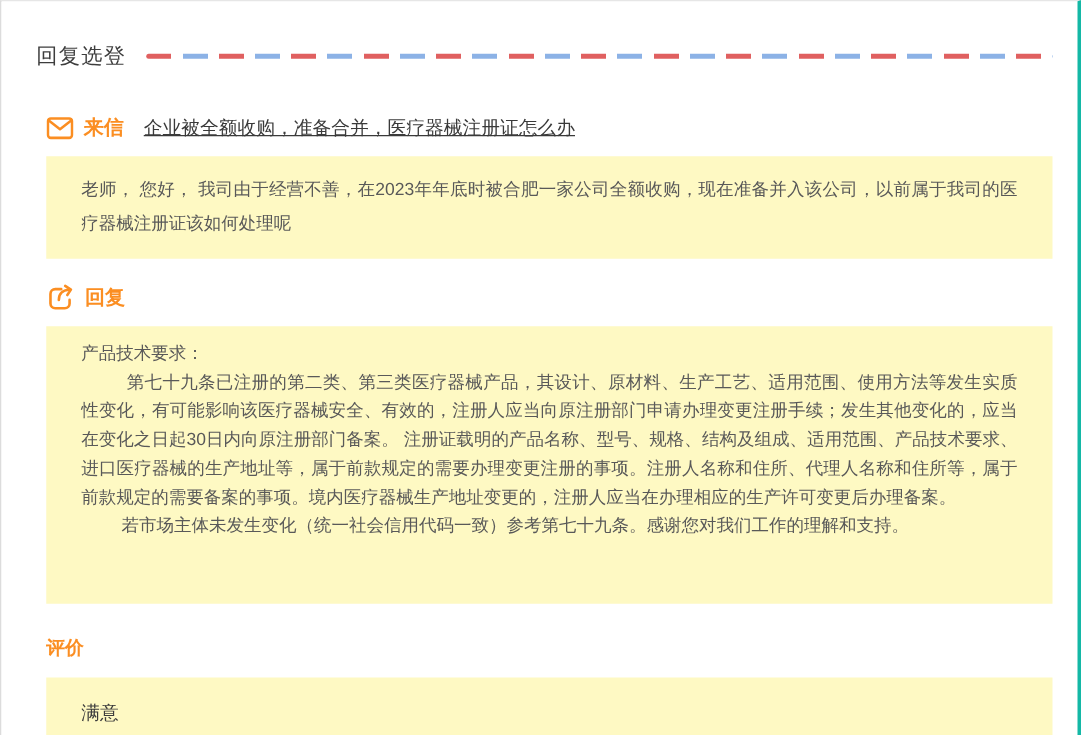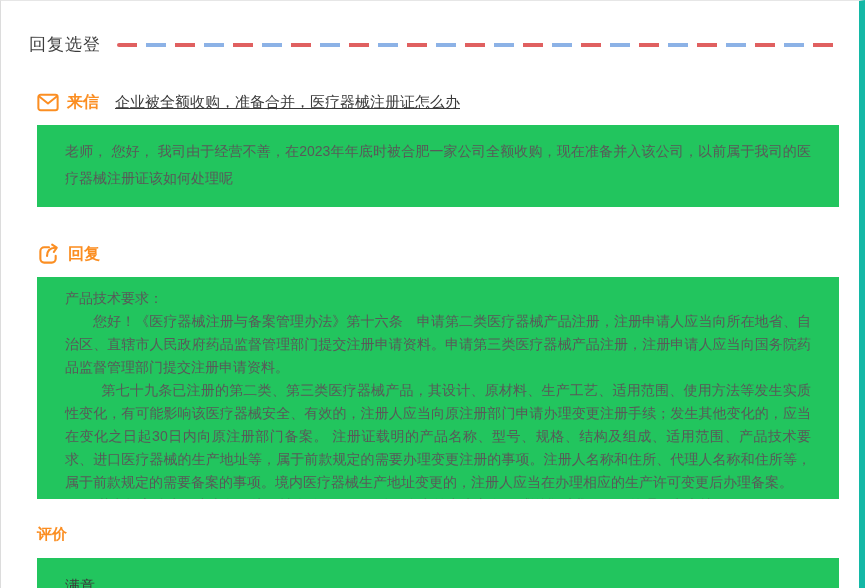--- a/index.html
+++ b/index.html
@@ -6,21 +6,21 @@
   html, body { background: #fff; }
   body { font-family: "Liberation Sans", "DejaVu Sans", sans-serif; }
 
   .page {
     position: relative;
     width: 865px;
     height: 588px;
     background: #ffffff;
     border-left: 1px solid #dcdcdc;
     border-top: 1px solid #e6e6e6;
-    border-right: 6px solid #14b8a6;
+    border-right: 3px solid #14b8a6;
     overflow: hidden;
   }
 
   
   .page-header {
     display: flex;
     align-items: center;
     padding: 32px 20px 0 28px;
   }
   .page-title {
@@ -69,32 +69,32 @@
     margin-left: auto;
     font-size: 13px;
     color: #9b9b9b;
     white-space: nowrap;
   }
   .meta .gap { margin-left: 14px; }
 
   
   .content-box {
     margin: 12px 20px 0 36px;
-    background: #22c55e;
+    background: #fef9c3;
     padding: 13px 28px;
     font-size: 14px;
     color: #595959;
     overflow: hidden;
   }
 
   .letter-sec { margin-top: 36px; }
   .letter-box { height: 82px; line-height: 27px; }
   .letter-box p { text-align: justify; }
 
-  .reply-sec { margin-top: 36px; }
+  .reply-sec { margin-top: 20px; }
   .reply-box { height: 222px; line-height: 23px; padding-top: 10px; }
   .reply-box p { text-align: justify; }
   .reply-box p.para-1 { text-indent: 2em; }
   .reply-box p.para-2 { text-indent: 2.6em; }
   .reply-box p.para-3 { text-indent: 2.3em; }
 
   .eval-sec { margin-top: 26px; }
   .eval-label { font-size: 15px; }
   .eval-box {
     margin-top: 14px;
@@ -136,21 +136,20 @@
         <svg width="23" height="22" viewBox="0 0 24 23" fill="none">
           <path d="M12.5 4.5 H7.5 C5.3 4.5 3.5 6.3 3.5 8.5 V16.5 C3.5 18.7 5.3 20.5 7.5 20.5 H15.5 C17.7 20.5 19.5 18.7 19.5 16.5 V13.5" stroke="#fb8e22" stroke-width="2.2" stroke-linecap="round"></path>
           <path d="M10.5 13.5 C10.5 8.5 13.5 5.2 19 5" stroke="#fb8e22" stroke-width="2.2" stroke-linecap="round" fill="none"></path>
           <path d="M15.8 1.8 L20.6 4.9 L17.6 9.4" stroke="#fb8e22" stroke-width="2.2" stroke-linecap="round" stroke-linejoin="round" fill="none"></path>
         </svg>
       </span>
       <span class="sec-label">回复</span>
     </div>
     <div class="content-box reply-box">
       <p class="salutation">产品技术要求：</p>
-      <p class="para-1">您好！《医疗器械注册与备案管理办法》第十六条　申请第二类医疗器械产品注册，注册申请人应当向所在地省、自治区、直辖市人民政府药品监督管理部门提交注册申请资料。申请第三类医疗器械产品注册，注册申请人应当向国务院药品监督管理部门提交注册申请资料。</p>
       <p class="para-2">第七十九条已注册的第二类、第三类医疗器械产品，其设计、原材料、生产工艺、适用范围、使用方法等发生实质性变化，有可能影响该医疗器械安全、有效的，注册人应当向原注册部门申请办理变更注册手续；发生其他变化的，应当在变化之日起30日内向原注册部门备案。 注册证载明的产品名称、型号、规格、结构及组成、适用范围、产品技术要求、进口医疗器械的生产地址等，属于前款规定的需要办理变更注册的事项。注册人名称和住所、代理人名称和住所等，属于前款规定的需要备案的事项。境内医疗器械生产地址变更的，注册人应当在办理相应的生产许可变更后办理备案。</p>
       <p class="para-3">若市场主体未发生变化（统一社会信用代码一致）参考第七十九条。感谢您对我们工作的理解和支持。</p>
     </div>
   </section>
 
   <section class="eval-sec">
     <div class="sec-head">
       <span class="sec-label eval-label">评价</span>
     </div>
     <div class="content-box eval-box">

